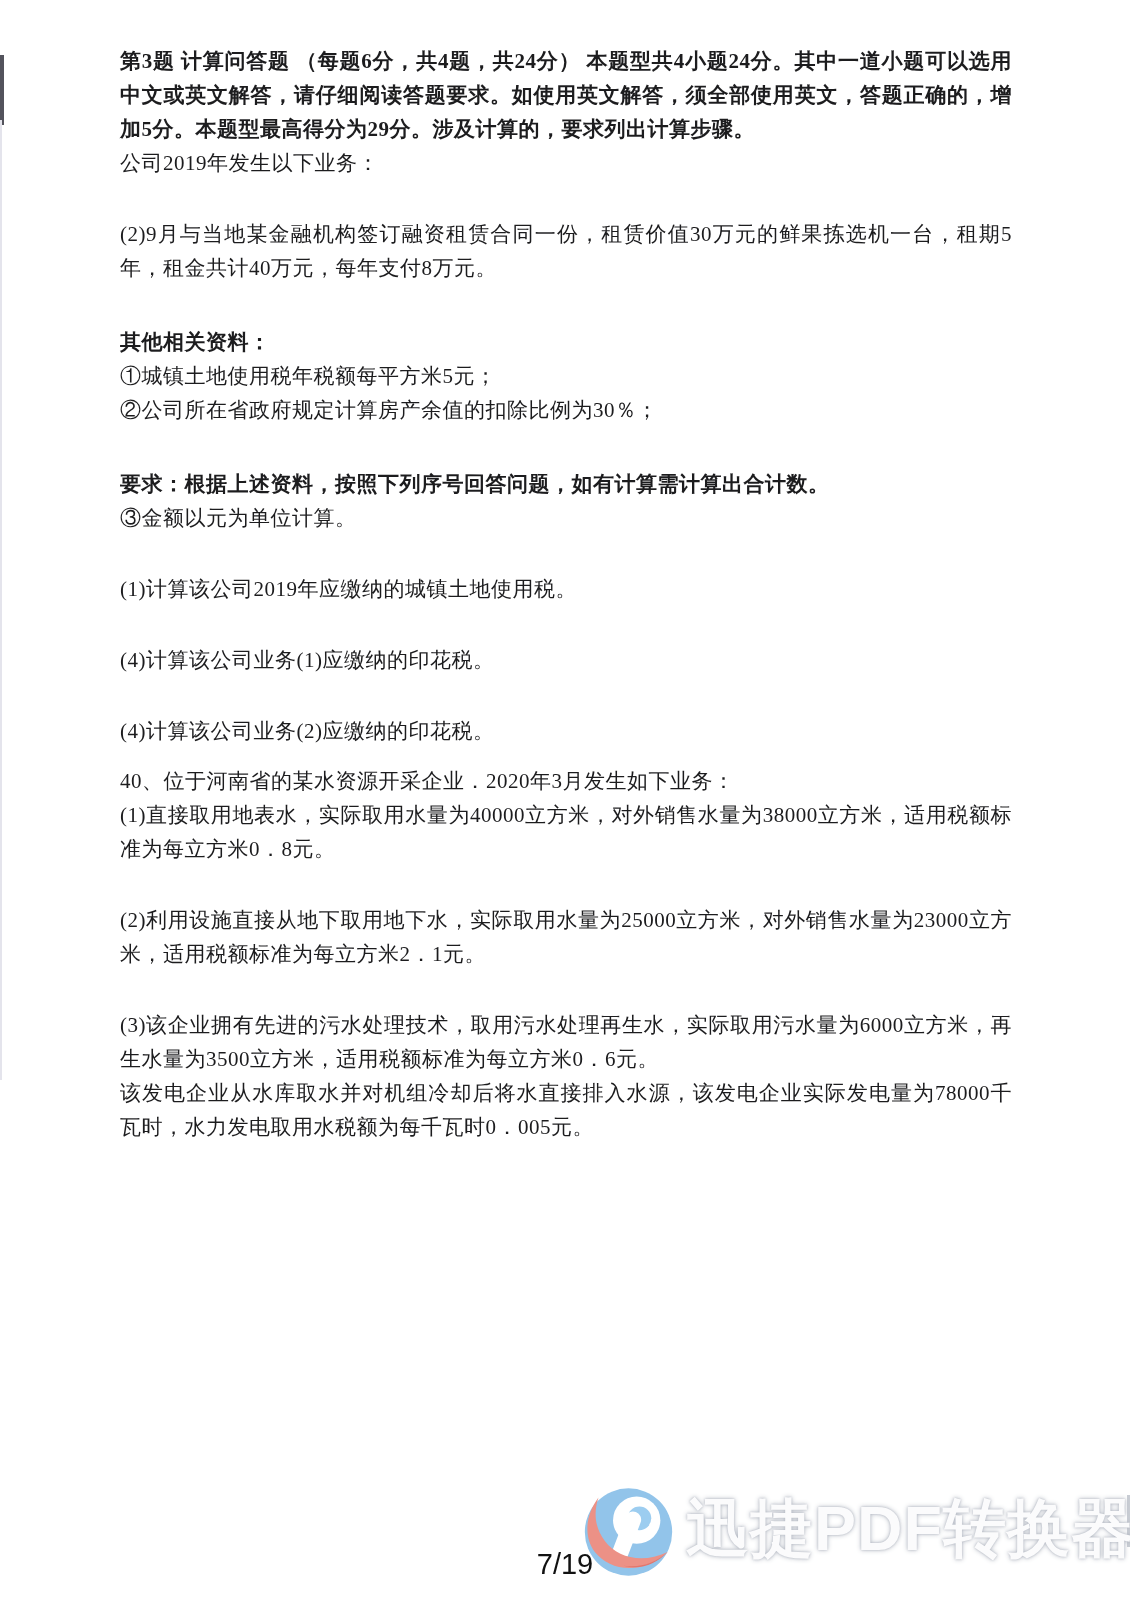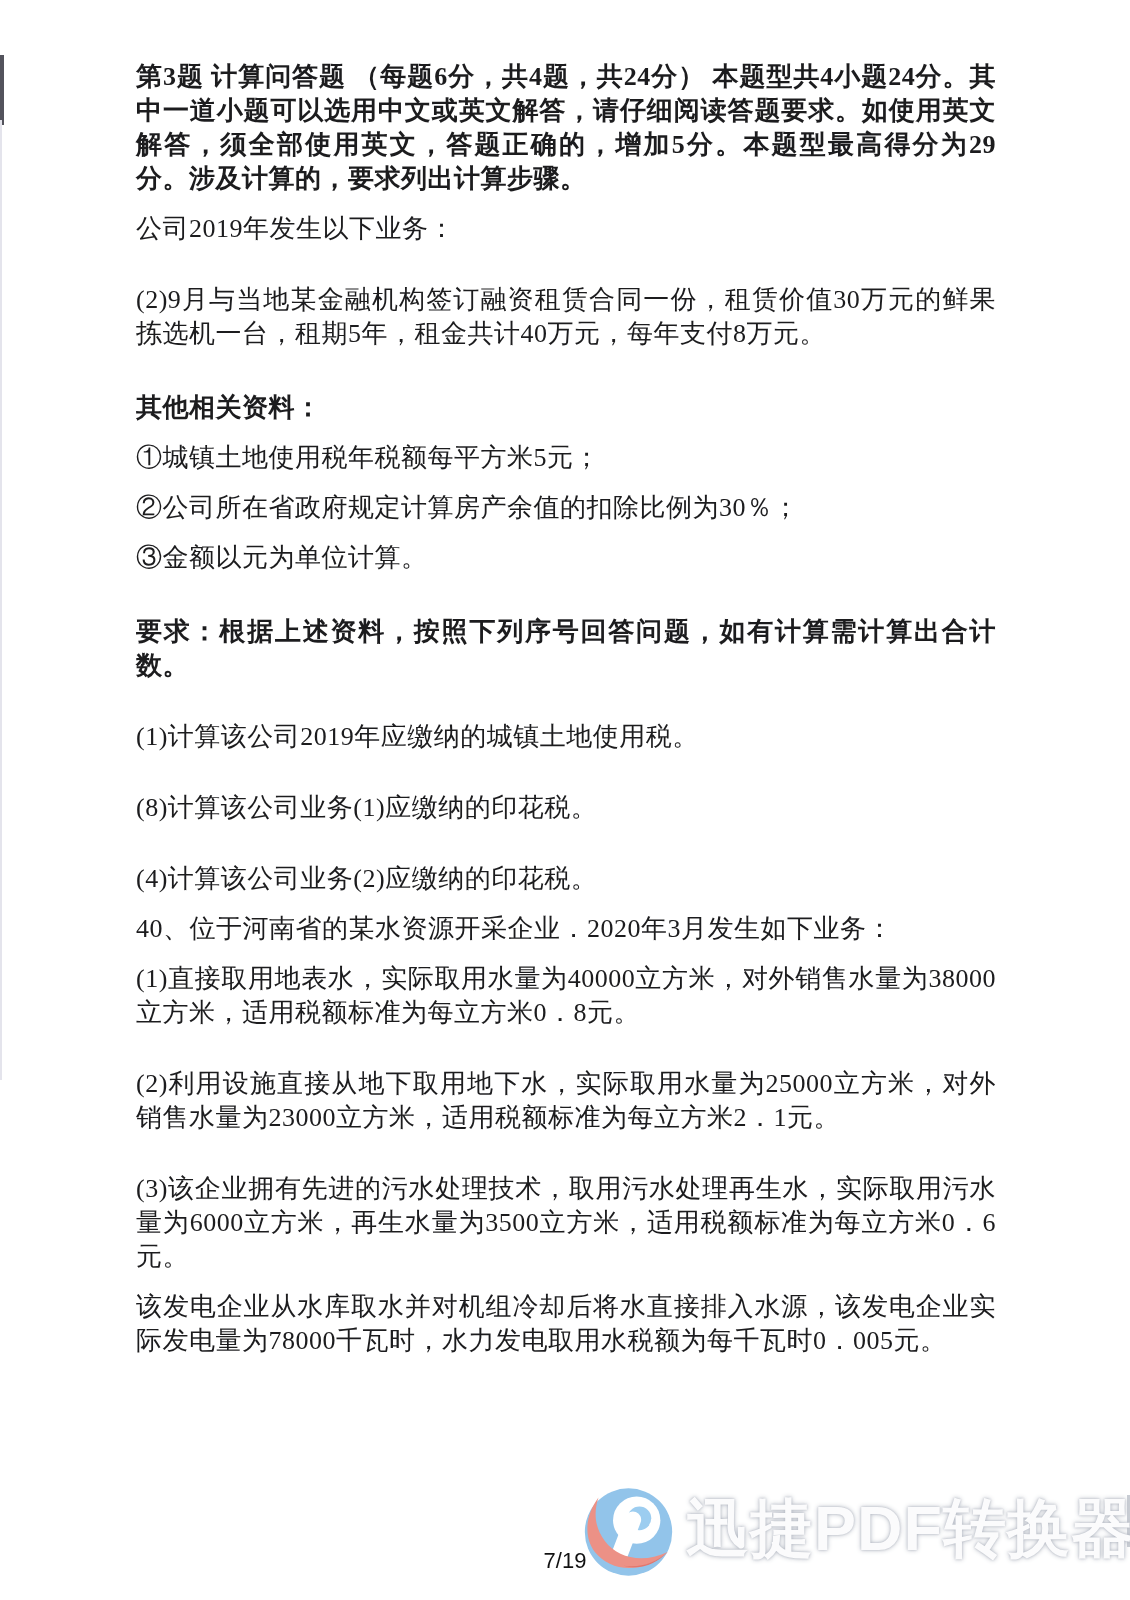--- a/index.html
+++ b/index.html
@@ -16,22 +16,22 @@
     font-family: "Liberation Serif", "DejaVu Serif", serif;
     color: #1c1c1e;
   }
   .content {
     position: absolute;
     left: 120px;
     top: 44px;
     width: 892px;
   }
   .para {
-    margin: 16px;
-    font-size: 26px;
+    margin: 0;
+    font-size: 21px;
     line-height: 34px;
     text-align: justify;
     text-justify: inter-ideograph;
     letter-spacing: 0.5px;
     word-break: break-all;
   }
   .bold { font-weight: bold; }
   .gap     { margin-top: 37px; }
   .gap-lg  { margin-top: 40px; font-weight: bold; }
   .gap-sm  { margin-top: 16px; }
@@ -73,21 +73,21 @@
     color: #fbfbfc;
     text-shadow: 0 0 5px rgba(176,181,192,0.95), 0 0 2px rgba(176,181,192,0.85);
     white-space: nowrap;
   }
   .page-number {
     position: absolute;
     left: 0; top: 1548px;
     width: 100%;
     text-align: center;
     font-family: "Liberation Sans", "DejaVu Sans", sans-serif;
-    font-size: 22px;
+    font-size: 29px;
     color: #111;
   }
 </style>
 </head>
 <body>
 
 <div class="page">
 
   <div class="edge-dark"></div>
   <div class="edge-light"></div>
@@ -98,26 +98,26 @@
     <p class="para bold">第3题 计算问答题 （每题6分，共4题，共24分） 本题型共4小题24分。其中一道小题可以选用中文或英文解答，请仔细阅读答题要求。如使用英文解答，须全部使用英文，答题正确的，增加5分。本题型最高得分为29分。涉及计算的，要求列出计算步骤。</p>
 
     <p class="para">公司2019年发生以下业务：</p>
 
 
     <p class="para gap">(2)9月与当地某金融机构签订融资租赁合同一份，租赁价值30万元的鲜果拣选机一台，租期5年，租金共计40万元，每年支付8万元。</p>
 
     <p class="para gap-lg">其他相关资料：</p>
     <p class="para">①城镇土地使用税年税额每平方米5元；</p>
     <p class="para">②公司所在省政府规定计算房产余值的扣除比例为30％；</p>
+    <p class="para gap-lg">要求：根据上述资料，按照下列序号回答问题，如有计算需计算出合计数。</p>
+
     <p class="para">③金额以元为单位计算。</p>
 
-    <p class="para gap-lg">要求：根据上述资料，按照下列序号回答问题，如有计算需计算出合计数。</p>
-
     <p class="para gap">(1)计算该公司2019年应缴纳的城镇土地使用税。</p>
-    <p class="para gap">(8)计算该公司业务(1)应缴纳的印花税。</p>
+    <p class="para gap">(4)计算该公司业务(1)应缴纳的印花税。</p>
     <p class="para gap">(4)计算该公司业务(2)应缴纳的印花税。</p>
 
     <p class="para gap-sm">40、位于河南省的某水资源开采企业．2020年3月发生如下业务：</p>
     <p class="para">(1)直接取用地表水，实际取用水量为40000立方米，对外销售水量为38000立方米，适用税额标准为每立方米0．8元。</p>
 
     <p class="para gap">(2)利用设施直接从地下取用地下水，实际取用水量为25000立方米，对外销售水量为23000立方米，适用税额标准为每立方米2．1元。</p>
 
     <p class="para gap">(3)该企业拥有先进的污水处理技术，取用污水处理再生水，实际取用污水量为6000立方米，再生水量为3500立方米，适用税额标准为每立方米0．6元。</p>
 
     <p class="para">该发电企业从水库取水并对机组冷却后将水直接排入水源，该发电企业实际发电量为78000千瓦时，水力发电取用水税额为每千瓦时0．005元。</p>

